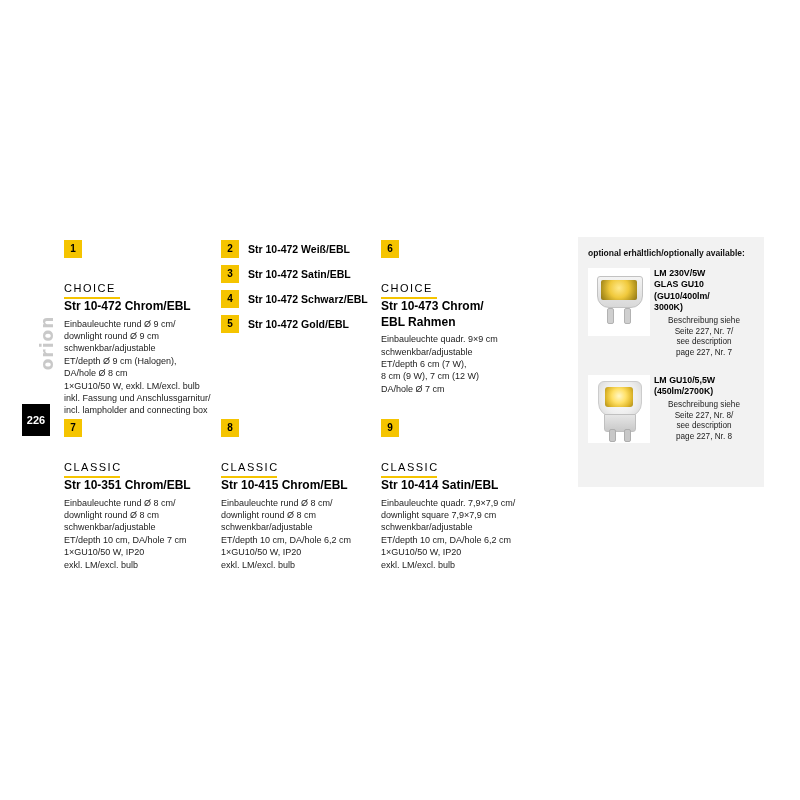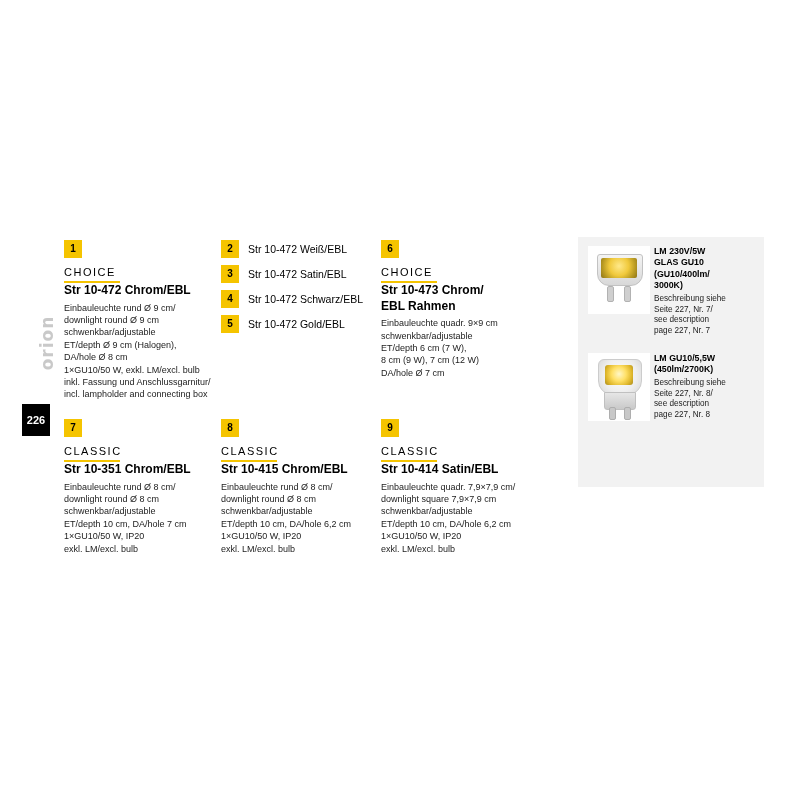--- a/index.html
+++ b/index.html
@@ -72,21 +72,21 @@
     display: flex;
     align-items: center;
     justify-content: center;
     line-height: 1;
   }
 
   .series {
     color: #000000;
     font-size: 11px;
     letter-spacing: 1.5px;
-    margin-top: 8px;
+    margin-top: 24px;
     font-family: "Liberation Sans", sans-serif;
   }
   .rule {
     width: 56px;
     height: 2px;
     background: #f5c400;
     margin-top: 3px;
   }
   .title {
     font-size: 12px;
@@ -106,21 +106,21 @@
 
   
   .listrow {
     display: flex;
     align-items: center;
     gap: 9px;
     margin-bottom: 7px;
   }
   .listrow .lbl {
     font-size: 10.5px;
-    font-weight: normal;
+    font-weight: bold;
     color: #000000;
   }
 
   
   .optional-panel {
     position: absolute;
     left: 578px;
     top: 237px;
     width: 186px;
     height: 250px;
@@ -153,20 +153,21 @@
     font-size: 8.8px;
     font-weight: bold;
     color: #000000;
     line-height: 1.28;
   }
   .opt-desc {
     font-size: 8.2px;
     color: #222222;
     line-height: 1.3;
     margin-top: 3px;
+    text-align: center;
   }
 
   
   .lamp1-body {
     position: absolute;
     left: 9px; top: 8px;
     width: 44px; height: 30px;
     background: linear-gradient(#f4f4f4,#d8d8d8);
     border: 1px solid #c2c2c2;
     border-radius: 3px 3px 12px 12px;
@@ -313,20 +314,21 @@
     <div class="title" style="white-space:pre-line;">Str 10-414 Satin/EBL</div>
     <div class="desc" style="white-space:pre-line;">Einbauleuchte quadr. 7,9×7,9 cm/
 downlight square 7,9×7,9 cm
 schwenkbar/adjustable
 ET/depth 10 cm, DA/hole 6,2 cm
 1×GU10/50 W, IP20
 exkl. LM/excl. bulb</div>
   </div>
 
   <div class="optional-panel">
+    <div class="optional-head">optional erhältlich/optionally available:</div>
 
     <div class="opt-item">
       <div class="opt-thumb">
         <div class="lamp1-body"></div>
         <div class="lamp1-face"></div>
         <div class="lamp1-pin a"></div>
         <div class="lamp1-pin b"></div>
       </div>
       <div class="opt-text">
         <div class="opt-title" style="white-space:pre-line;">LM 230V/5W

